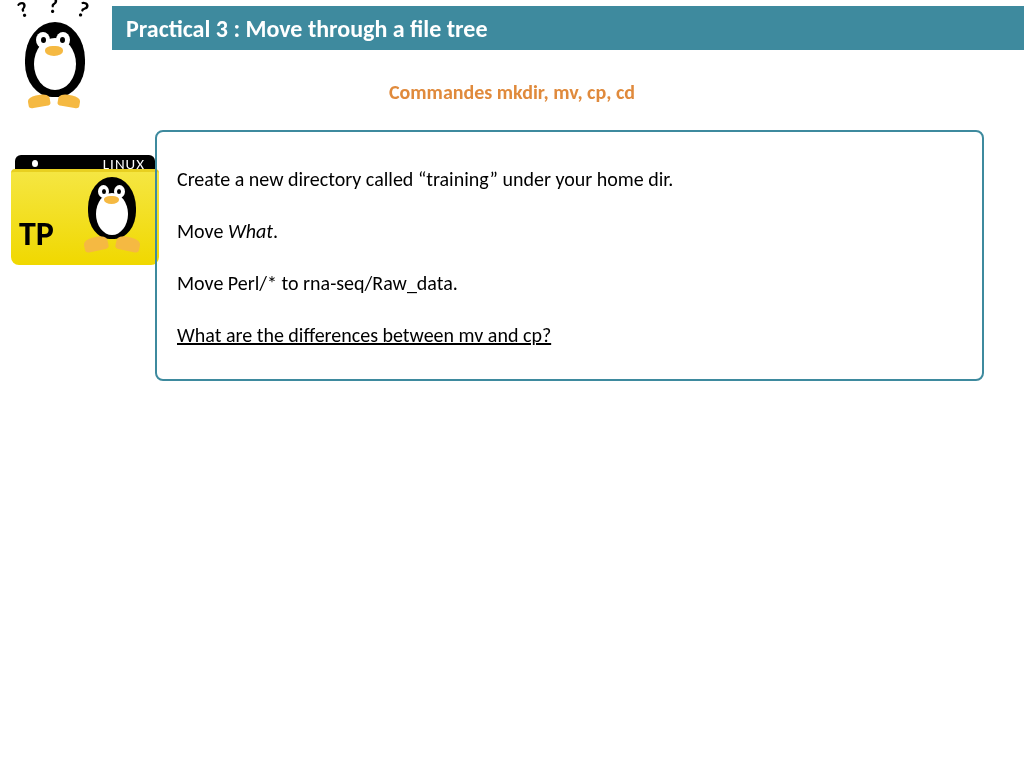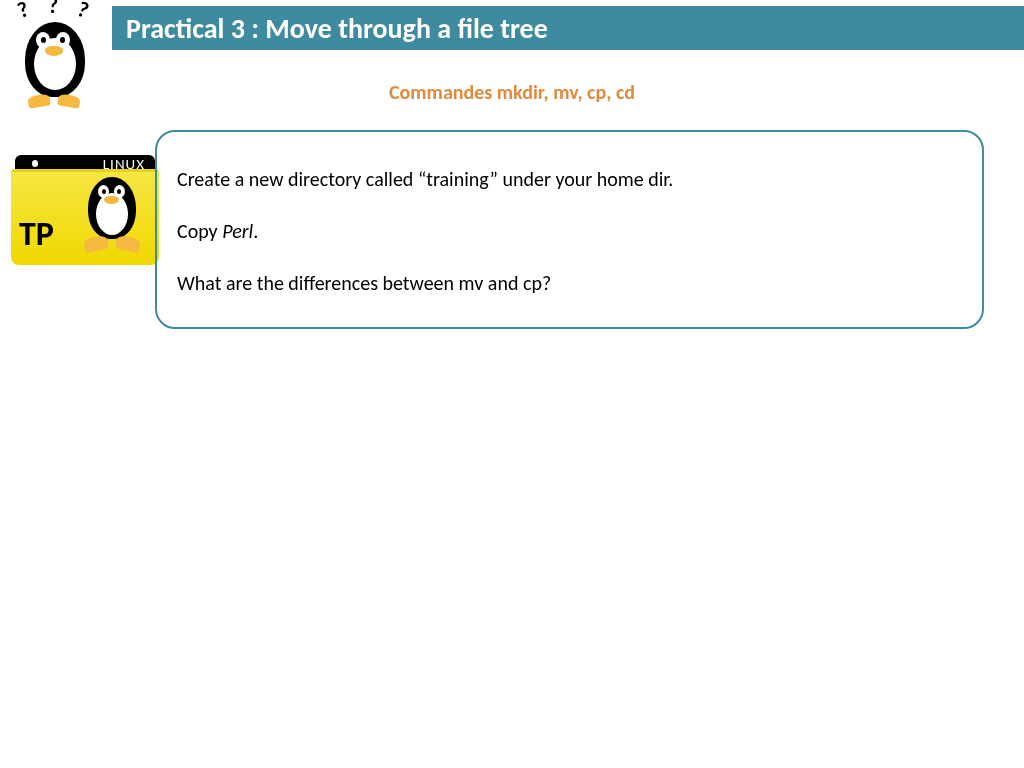--- a/index.html
+++ b/index.html
@@ -17,48 +17,48 @@
       left: 112px;
       right: 0;
       height: 44px;
       background: #3e8a9e;
       display: flex;
       align-items: center;
       padding-left: 14px;
     }
     .header-title {
       color: #ffffff;
-      font-size: 28px;
+      font-size: 24px;
       font-weight: bold;
     }
     .subtitle {
       position: absolute;
       top: 80px;
       left: 0;
       right: 0;
       text-align: center;
       color: #e08a3c;
       font-size: 20px;
       font-weight: bold;
     }
     .content-box {
       position: absolute;
       top: 130px;
       left: 155px;
       right: 40px;
       border: 2px solid #3e8a9e;
-      border-radius: 20px;
+      border-radius: 8px;
       padding: 35px 20px 20px 20px;
     }
     .step {
       font-size: 20px;
       color: #000000;
       margin-bottom: 28px;
     }
-    .step:last-child { margin-bottom: 12px; }
+    .step:last-child { margin-bottom: 12px; text-decoration: underline; }
     .italic { font-style: italic; }
     
     .mascot-top {
       position: absolute;
       top: 0;
       left: 10px;
       width: 95px;
       height: 115px;
     }
     .qmark {
@@ -296,16 +296,17 @@
     <div class="ft-pupil-r"></div>
     <div class="ft-beak"></div>
     <div class="ft-foot-l"></div>
     <div class="ft-foot-r"></div>
   </div>
 </div>
 
 <div class="content-box">
   <div class="step">Create a new directory called “training” under your home dir.</div>
   <div class="step">
-    <span>Copy  </span><span class="italic">Perl</span><span>.</span>
+    <span>Move  </span><span class="italic">What</span><span>.</span>
   </div>
+  <div class="step">Move Perl/* to rna-seq/Raw_data.</div>
   <div class="step">What are the differences between mv and cp?</div>
 </div>
 
 </body></html>

